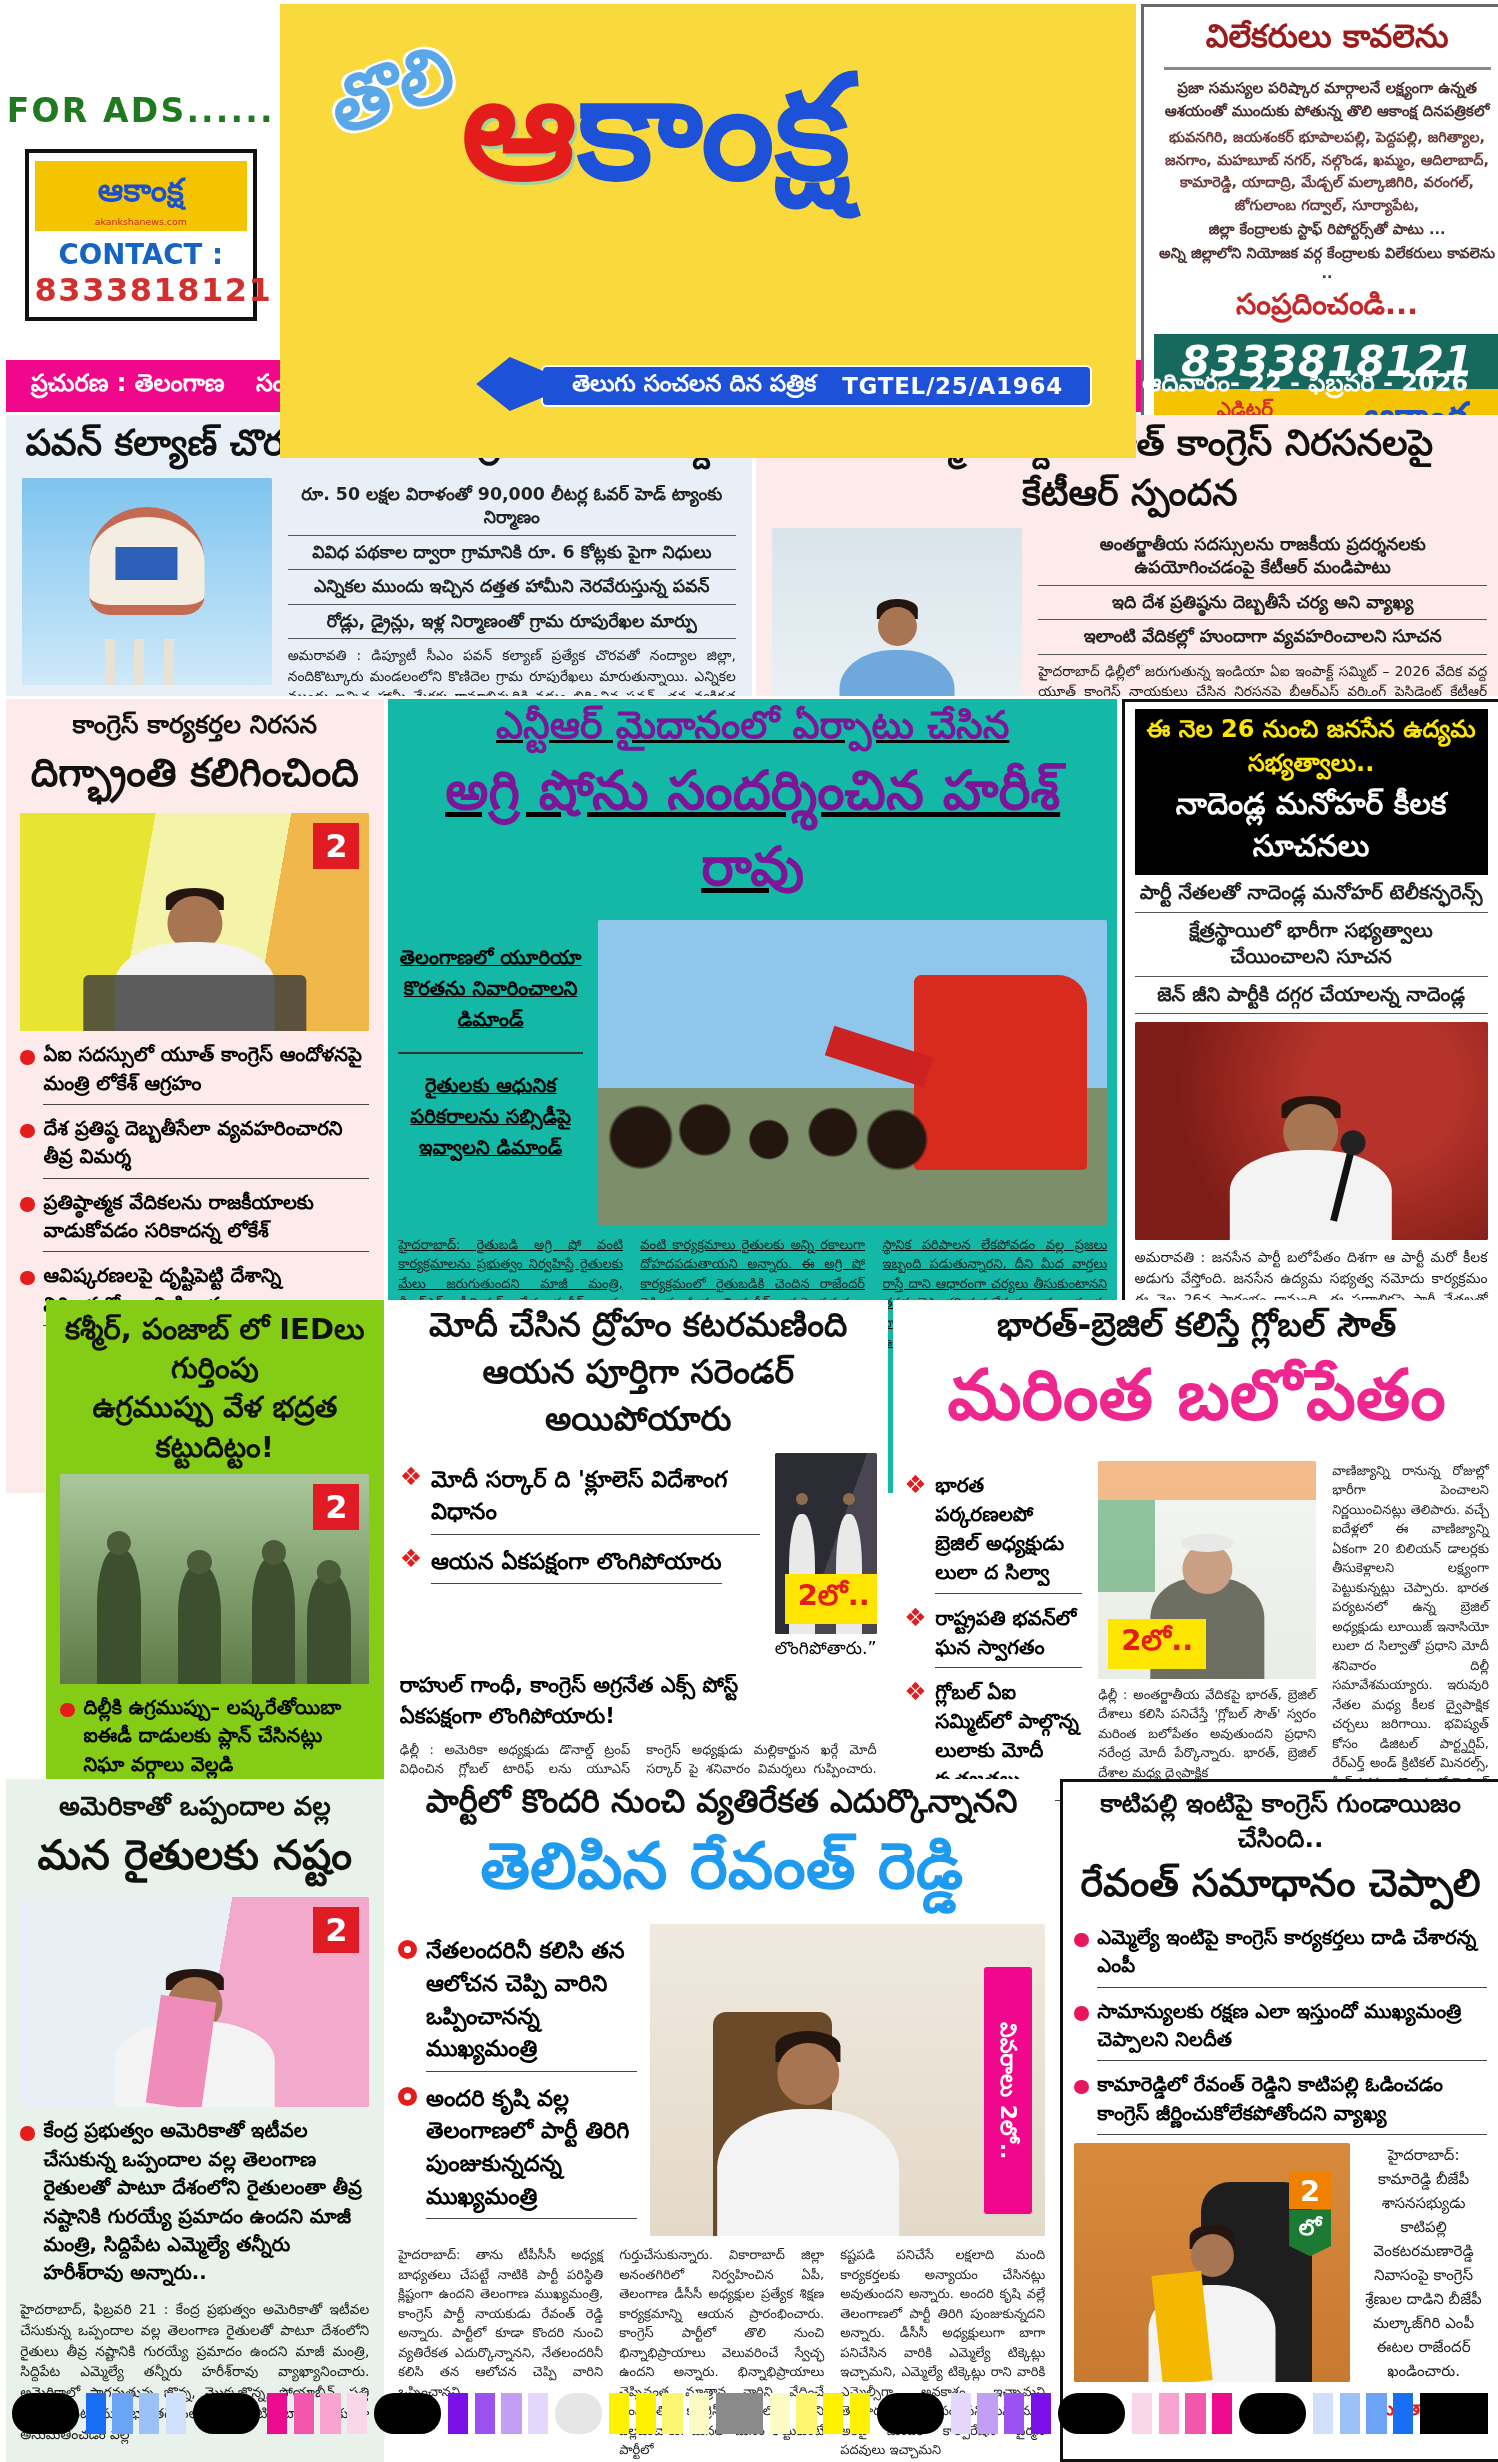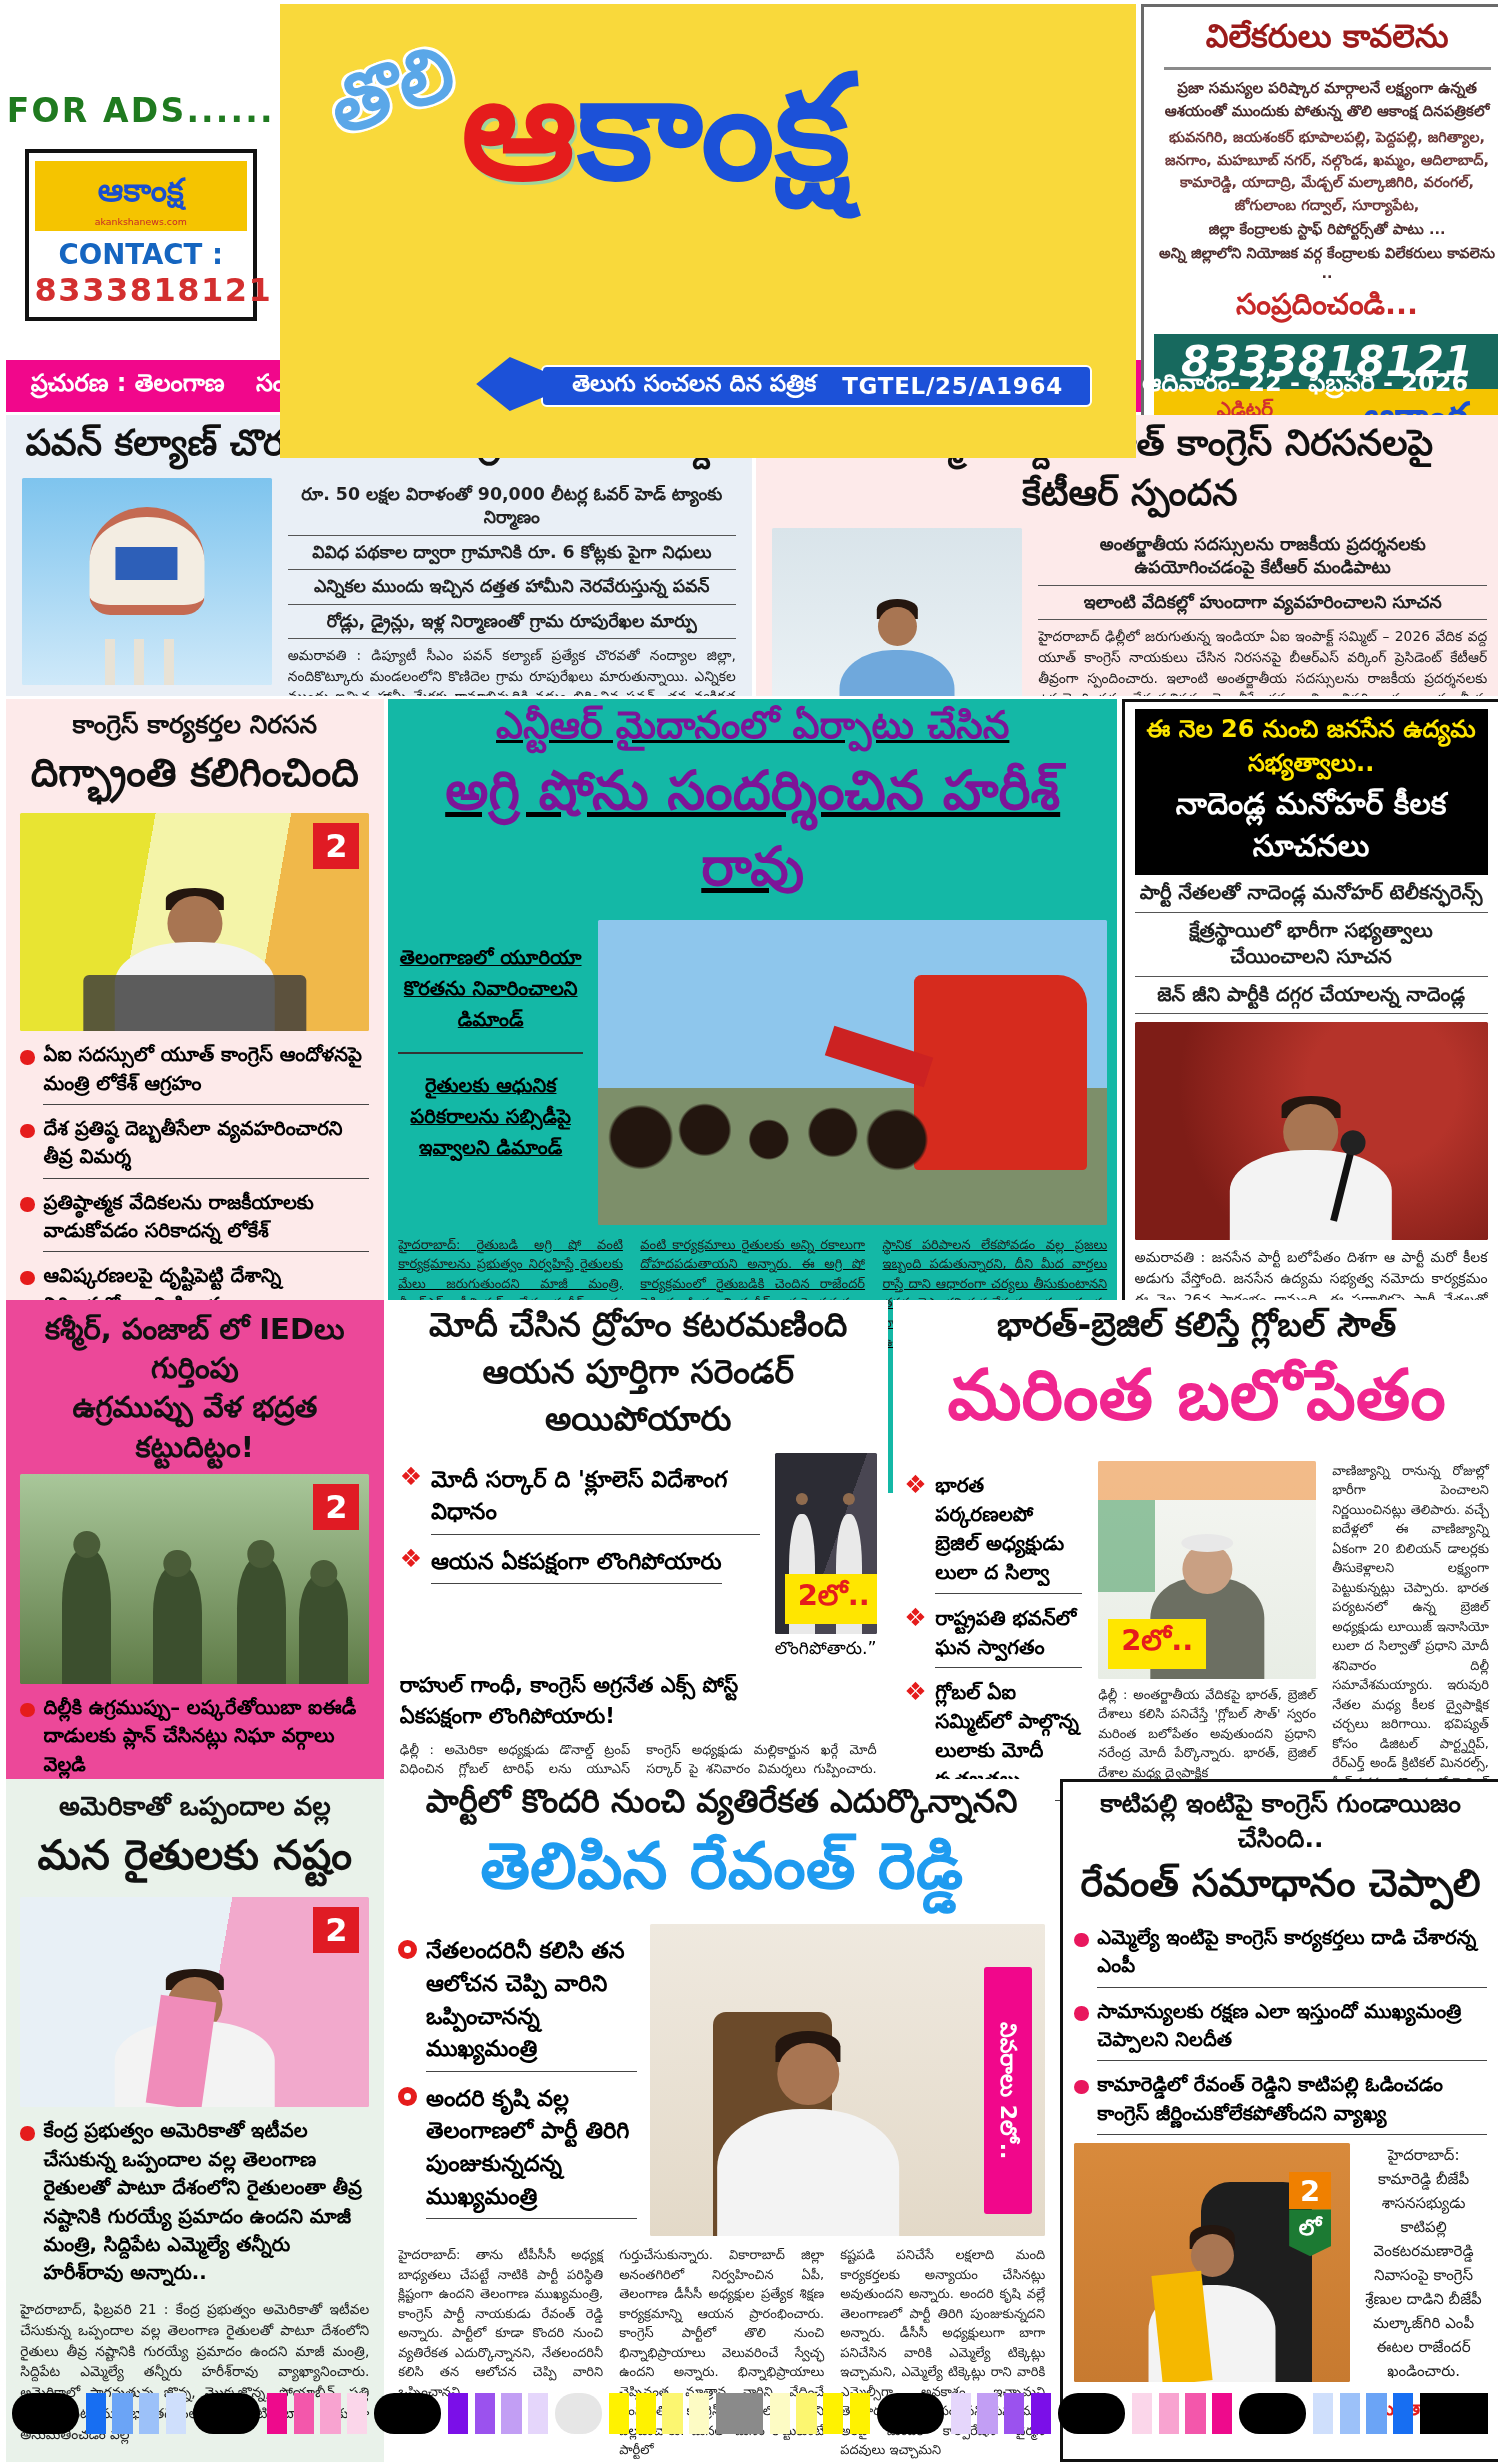--- a/index.html
+++ b/index.html
@@ -94,21 +94,21 @@
   .p-nadendla { border:3.6px solid #111; background:#fff; padding:7.3px 10px; }
   .nd-banner { background:#000; text-align:center; padding:5.8px 2.9px; }
   .nd-banner .l1 { color:#ffe600; font-size:24px; font-weight:bold; }
   .nd-banner .l2 { color:#fff; font-size:30px; font-weight:bold; margin-top:2.9px; }
   .p-nadendla .subhead { font-size:19.6px; }
   .p-nadendla .photo { height:218px; margin-top:7.3px; }
   .p-nadendla .body-txt { font-size:14px; margin-top:7.3px; }
 
   
   .sec4 { display:grid; grid-template-columns:378px 500px 608px; column-gap:4.4px; padding:4.4px 5.8px 0 5.8px; height:479px; }
-  .p-ied { background:#ec4899; padding:10px 14.5px; }
+  .p-ied { background:#84cc16; padding:10px 14.5px;margin-left:40px; }
   .p-ied .headline { font-size:29px; line-height:1.35; }
   .p-ied .photo { height:210px; margin-top:7.3px; }
   .p-ied .bullet .txt { font-size:19.6px; }
   .p-ied .body-txt { font-size:13.8px; margin-top:7.3px; }
   .p-modi { background:#fff; padding:4.4px 11.6px; }
   .p-modi .headline { font-size:33px; }
   .modi-flex { display:flex; gap:14.5px; margin-top:7.3px; }
   .modi-left { flex:1; }
   .modi-left .bullet .txt { font-size:22.5px; }
   .p-modi .photo { flex:0 0 247px; height:181px; }
@@ -278,20 +278,21 @@
       <div class="row2-flex">
         <div class="photo ph-room">
           <div class="person">
               <div class="hair"></div>
               <div class="head"></div>
               <div class="torso"></div>
             </div>
         </div>
         <div class="row2-right">
           <div class="subhead">అంతర్జాతీయ సదస్సులను రాజకీయ ప్రదర్శనలకు ఉపయోగించడంపై కేటీఆర్ మండిపాటు</div>
+          <div class="subhead">ఇది దేశ ప్రతిష్ఠను దెబ్బతీసే చర్య అని వ్యాఖ్య</div>
           <div class="subhead">ఇలాంటి వేదికల్లో హుందాగా వ్యవహరించాలని సూచన</div>
           <div class="body-txt"><span>హైదరాబాద్ ఢిల్లీలో జరుగుతున్న ఇండియా ఏఐ ఇంపాక్ట్ సమ్మిట్ – 2026 వేదిక వద్ద యూత్ కాంగ్రెస్ నాయకులు చేసిన నిరసనపై బీఆర్ఎస్ వర్కింగ్ ప్రెసిడెంట్ కేటీఆర్ తీవ్రంగా స్పందించారు. ఇలాంటి అంతర్జాతీయ సదస్సులను రాజకీయ ప్రదర్శనలకు ఉపయోగించడం దేశ ప్రతిష్ఠను దెబ్బతీసే చర్య అని అభివర్ణించారు. అంతర్జాతీయ సదస్సులు దేశ ప్రతిభను, సామర్థ్యాన్ని ప్రపంచానికి</span> </div>
         </div>
       </div>
     </div>
   </div>
 
   <div class="mid">
     <div class="p-lokesh">
       <div class="kicker">కాంగ్రెస్ కార్యకర్తల నిరసన</div>

